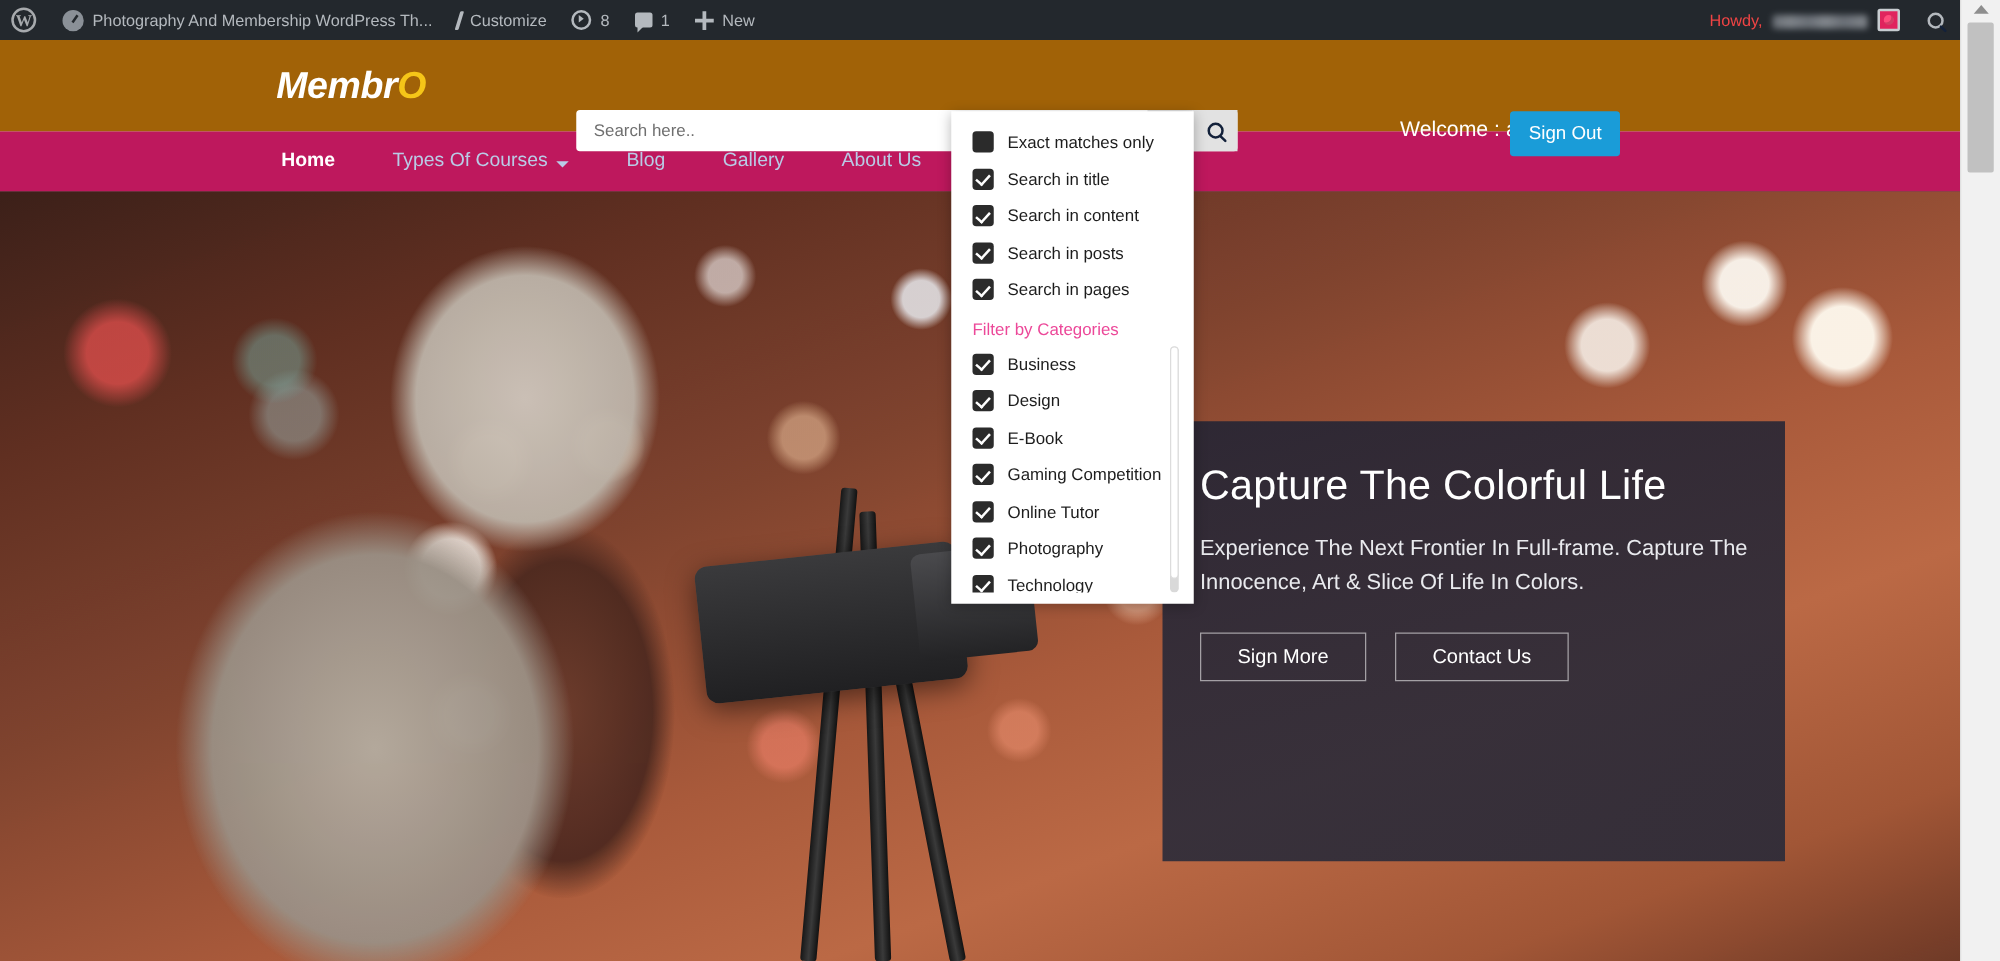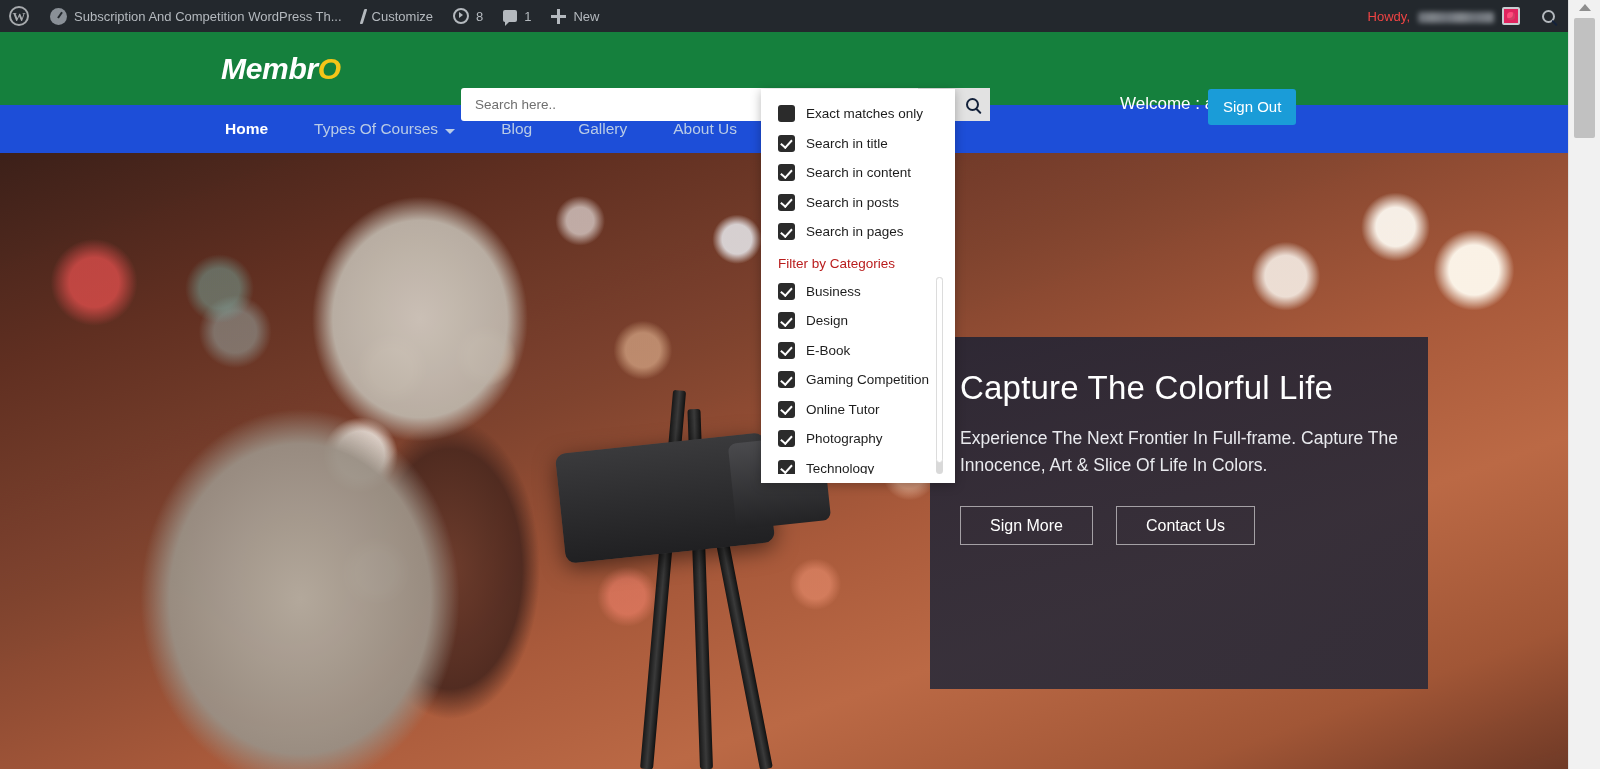--- a/index.html
+++ b/index.html
@@ -165,21 +165,21 @@
   }
   .plus-mark::before { left: 6px; top: 0; width: 3px; height: 15px; }
   .plus-mark::after  { top: 6px; left: 0; height: 3px; width: 15px; }
 
   
   #site-header {
     position: absolute;
     top: 32px; left: 0;
     width: 1568px;
     height: 73px;
-    background: #15803d;
+    background: #a16207;
     display: flex;
     align-items: center;
     z-index: 50;
   }
   #brand {
     position: absolute;
     left: 221px;
     top: 22px;
     font-size: 30px;
     font-style: italic;
@@ -289,21 +289,21 @@
     line-height: 32px;
     margin-left: 19px;
   }
 
   
   #main-nav {
     position: absolute;
     top: 105px; left: 0;
     width: 1568px;
     height: 48px;
-    background: #1d4ed8;
+    background: #be185d;
     z-index: 45;
   }
   #nav-list {
     position: absolute;
     left: 202px;
     top: 0;
     height: 48px;
     display: flex;
     align-items: center;
     gap: 0;
@@ -487,21 +487,21 @@
   .dd-label {
     font-size: 13.5px;
     color: #1d1d1d;
     white-space: nowrap;
   }
   #dd-section-title {
     padding-left: 17px;
     margin-top: 9px;
     margin-bottom: 6px;
     font-size: 13.5px;
-    color: #b91c1c;
+    color: #ec4899;
   }
   #dd-cat-list {
     position: relative;
     height: 197px;
     overflow: hidden;
   }
   #dd-scrollbar {
     position: absolute;
     right: 12px;
     top: 0;
@@ -554,21 +554,21 @@
 <body>
 
 <div id="page">
 
   <div id="wp-adminbar">
     <div class="ab-item ab-logo">
       <span class="wp-mark">W</span>
     </div>
     <div class="ab-item">
       <span class="dash-mark"></span>
-      <span>Subscription And Competition WordPress Th...</span>
+      <span>Photography And Membership WordPress Th...</span>
     </div>
     <div class="ab-item">
       <span class="pencil-mark"></span>
       <span>Customize</span>
     </div>
     <div class="ab-item">
       <span class="update-mark"></span>
       <span>8</span>
     </div>
     <div class="ab-item">

